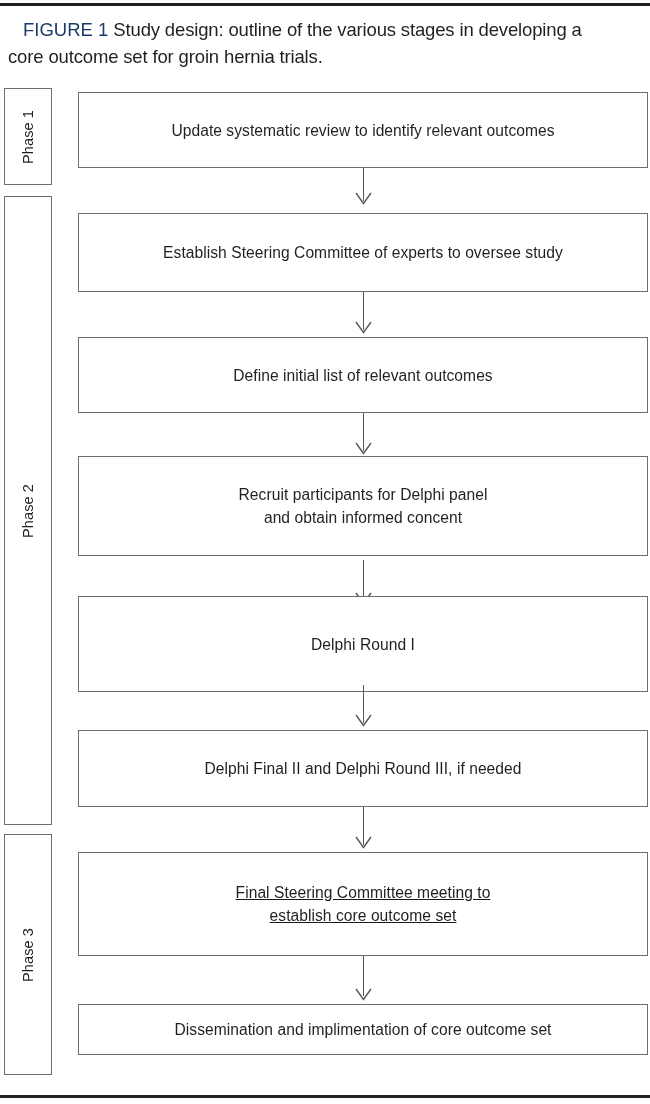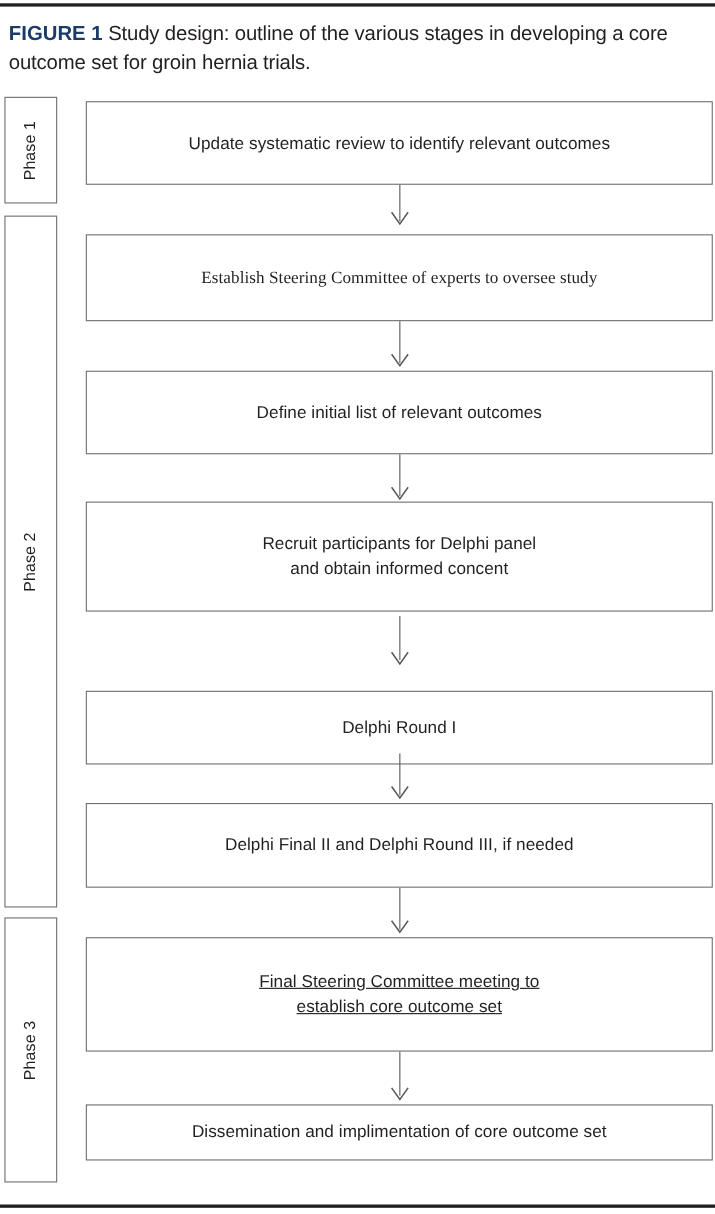--- a/index.html
+++ b/index.html
@@ -39,23 +39,24 @@
     position: absolute;
     left: 8px;
     top: 16px;
     width: 600px;
     font-size: 18.5px;
     line-height: 27px;
     letter-spacing: -0.15px;
     color: #231f20;
   }
   .caption .fig-label {
-    font-weight: bold;
+    font-weight: normal;
     color: #1b3c68;
     letter-spacing: 0px;
+    margin-left: 15px;
   }
 
   
   .figure {
     position: absolute;
     left: 0;
     top: 0;
     width: 650px;
     height: 1104px;
   }
@@ -144,21 +145,21 @@
   <div class="node" style="top:92px; height:76px;">
     <span class="node-text">Update systematic review to identify relevant outcomes</span>
   </div>
   <div class="connector" style="top:168px; height:33px;"></div>
   <div class="arrowhead" style="top:192px;">
     <svg width="17" height="14" viewBox="0 0 17 14">
         <path d="M1 1 L8.5 11.5 L16 1" fill="none" stroke="#58595b" stroke-width="1.4"></path>
       </svg>
   </div>
 
-  <div class="node" style="top:213px; height:79px;font-family:Liberation Serif, serif;">
+  <div class="node" style="top:213px; height:79px;">
     <span class="node-text">Establish Steering Committee of experts to oversee study</span>
   </div>
   <div class="connector" style="top:292px; height:38px;"></div>
   <div class="arrowhead" style="top:321px;">
     <svg width="17" height="14" viewBox="0 0 17 14">
         <path d="M1 1 L8.5 11.5 L16 1" fill="none" stroke="#58595b" stroke-width="1.4"></path>
       </svg>
   </div>
 
   <div class="node" style="top:337px; height:76px;">
@@ -175,21 +176,21 @@
     <span class="node-text">Recruit participants for Delphi panel
 and obtain informed concent</span>
   </div>
   <div class="connector" style="top:560px; height:40px;"></div>
   <div class="arrowhead" style="top:592px;">
     <svg width="17" height="14" viewBox="0 0 17 14">
         <path d="M1 1 L8.5 11.5 L16 1" fill="none" stroke="#58595b" stroke-width="1.4"></path>
       </svg>
   </div>
 
-  <div class="node" style="top:628px; height:67px;">
+  <div class="node" style="top:596px; height:96px;">
     <span class="node-text">Delphi Round I</span>
   </div>
   <div class="connector" style="top:685px; height:38px;"></div>
   <div class="arrowhead" style="top:714px;">
     <svg width="17" height="14" viewBox="0 0 17 14">
         <path d="M1 1 L8.5 11.5 L16 1" fill="none" stroke="#58595b" stroke-width="1.4"></path>
       </svg>
   </div>
 
   <div class="node" style="top:730px; height:77px;">

